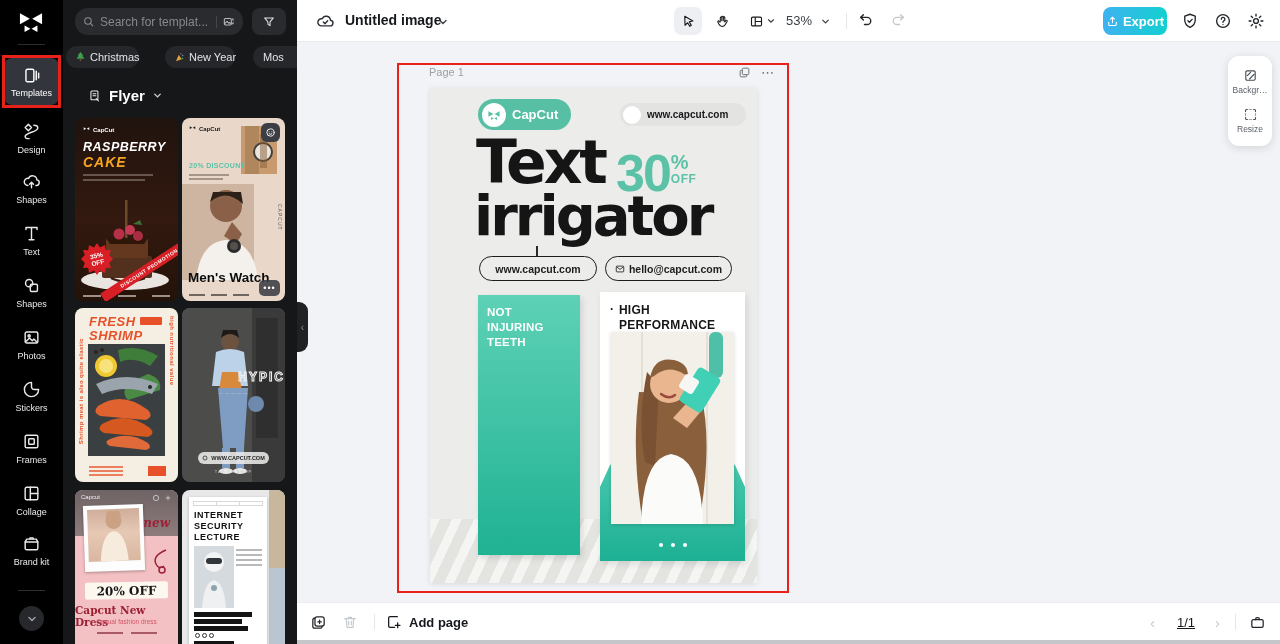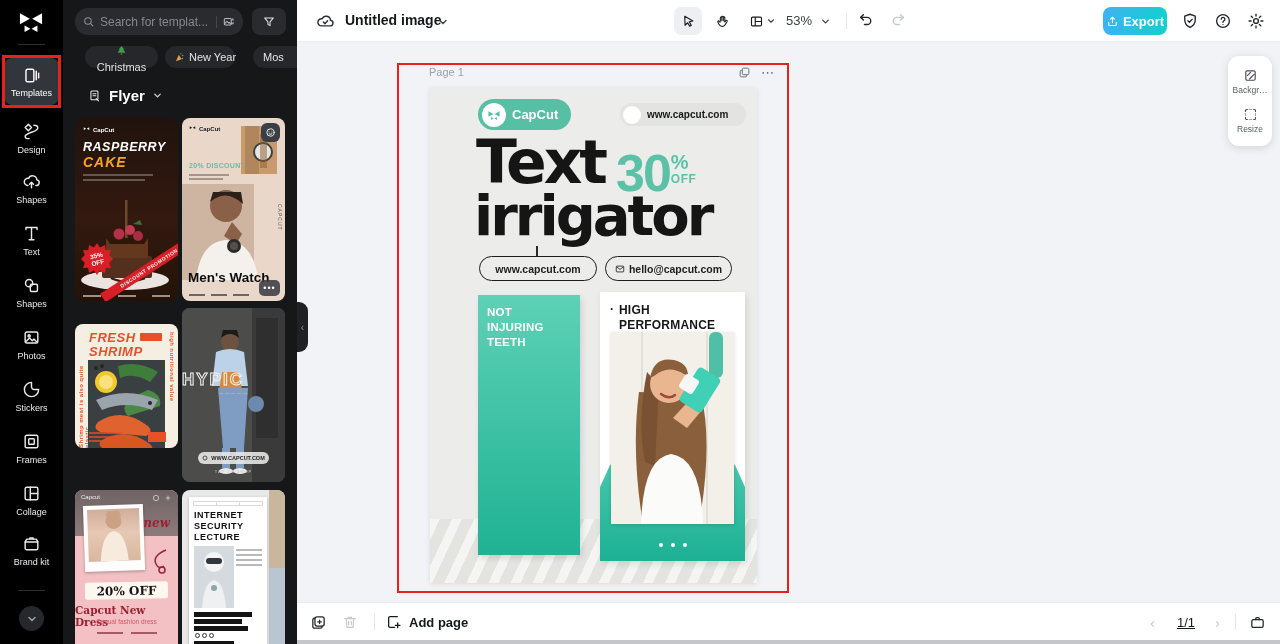--- a/index.html
+++ b/index.html
@@ -70,21 +70,21 @@
   .t-shrimp .h { font-weight:900; font-style:italic; letter-spacing:.5px; position:absolute; }
   .t-shrimp .vl { position:absolute; left:3px; top:30px; writing-mode:vertical-rl; transform:rotate(180deg); font-size:6px; font-weight:700; letter-spacing:.4px; }
   .t-shrimp .vr { position:absolute; right:3px; top:8px; writing-mode:vertical-rl; font-size:6px; font-weight:700; letter-spacing:.4px; }
   .t-shrimp .tag { position:absolute; right:16px; top:9px; width:22px; height:8px; background:#e8502a; border-radius:1px; }
   .t-shrimp .foot { position:absolute; left:14px; bottom:6px; display:flex; flex-direction:column; gap:2px; }
   .t-shrimp .foot i { width:34px; height:2px; background:#e8502a; opacity:.7; display:block; }
   .t-shrimp .box { position:absolute; right:12px; bottom:6px; width:18px; height:10px; background:#e8502a; }
 
   
   .t-hypic { background:linear-gradient(180deg,#5a5a58,#39393a 70%,#2c2c2d); }
-  .t-hypic .title { position:absolute; left:0; right:0; top:62px; text-align:left; font-size:17px; font-weight:900; letter-spacing:2px;
+  .t-hypic .title { position:absolute; left:0; right:0; top:62px; text-align:right; font-size:12px; font-weight:900; letter-spacing:2px;
                     color:transparent; -webkit-text-stroke:1px #f2f2f2; }
   .t-hypic .sub { position:absolute; left:0; right:0; top:82px; text-align:center; font-size:4px; color:#ddd; letter-spacing:.5px; }
   .t-hypic .pill { position:absolute; left:16px; right:16px; bottom:18px; height:12px; background:#ececeade; border-radius:7px;
                    display:flex; align-items:center; justify-content:center; gap:3px; font-size:5.5px; font-weight:700; color:#232323; }
   .t-hypic .tap { position:absolute; left:0; right:0; bottom:8px; text-align:center; font-size:4px; color:#cfcfcf; letter-spacing:1px; }
 
   
   .t-dress { background:#f3c0c3; }
   .t-dress .hdr { position:absolute; left:0; right:0; top:0; height:46px; background:linear-gradient(180deg,#6f6365,#8d7b7a); }
   .t-dress .hname { position:absolute; left:6px; top:4px; font-size:6px; color:#efeff1; }
@@ -318,21 +318,21 @@
           <path d="M19 9V7h-1.5M19 13v2h-1.5"></path>
         </svg>
       </span>
   </div>
   <div class="filterbtn">
     <svg width="14" height="14" viewBox="0 0 24 24" fill="none" stroke="currentColor" stroke-width="1.8" stroke-linecap="round" stroke-linejoin="round">
         <path d="M4.5 5h15l-5.7 6.8v6.4l-3.6-2.2v-4.2z"></path>
       </svg>
   </div>
 
-  <div class="chip" style="left:22px; width:73px;flex-direction:column;">
+  <div class="chip" style="left:3px; width:73px;">
     <span>
         <svg width="9" height="10" viewBox="0 0 12 14">
           <path d="M6 0l4 5H8.5l3 4.5H.5l3-4.5H2z" fill="#3e9d4e"></path>
           <rect x="5" y="9.5" width="2" height="3" fill="#7a5230"></rect>
         </svg>
       </span>
     <span>Christmas</span>
   </div>
   <div class="chip" style="left:102px; width:70px;">
     <span>
@@ -440,21 +440,21 @@
       </div>
     <div class="badge">
         <svg width="11" height="11" viewBox="0 0 24 24" fill="none" stroke="#fff" stroke-width="2" stroke-linecap="round">
           <circle cx="12" cy="12" r="8"></circle>
           <path d="M9 10.5h.01M15 10.5h.01M9 15q3 2 6 0"></path>
         </svg>
       </div>
     <div class="more">•••</div>
   </div>
 
-  <div class="thumb col1 t-shrimp" style="top:324px; height:124px;">
+  <div class="thumb col1 t-shrimp" style="top:308px; height:174px;">
     <div class="h" style="left:14px; top:6px; font-size:13px;">FRESH</div>
     <div class="h" style="left:14px; top:20px; font-size:13px;">SHRIMP</div>
     <span class="tag"></span>
     <div class="vl">Shrimp meat is also quite elastic</div>
     <div class="vr">high nutritional value</div>
     <svg style="position:absolute; left:13px; top:36px;" width="77" height="112" viewBox="0 0 77 112">
       <rect width="77" height="112" fill="#3a3f41"></rect>
       <circle cx="18" cy="22" r="11" fill="#f0c830"></circle>
         <circle cx="18" cy="22" r="7" fill="#f7e27e"></circle>
       <path d="M30 6q20-6 40 6l-8 10q-16-10-30-4z" fill="#3f7d3a"></path>

